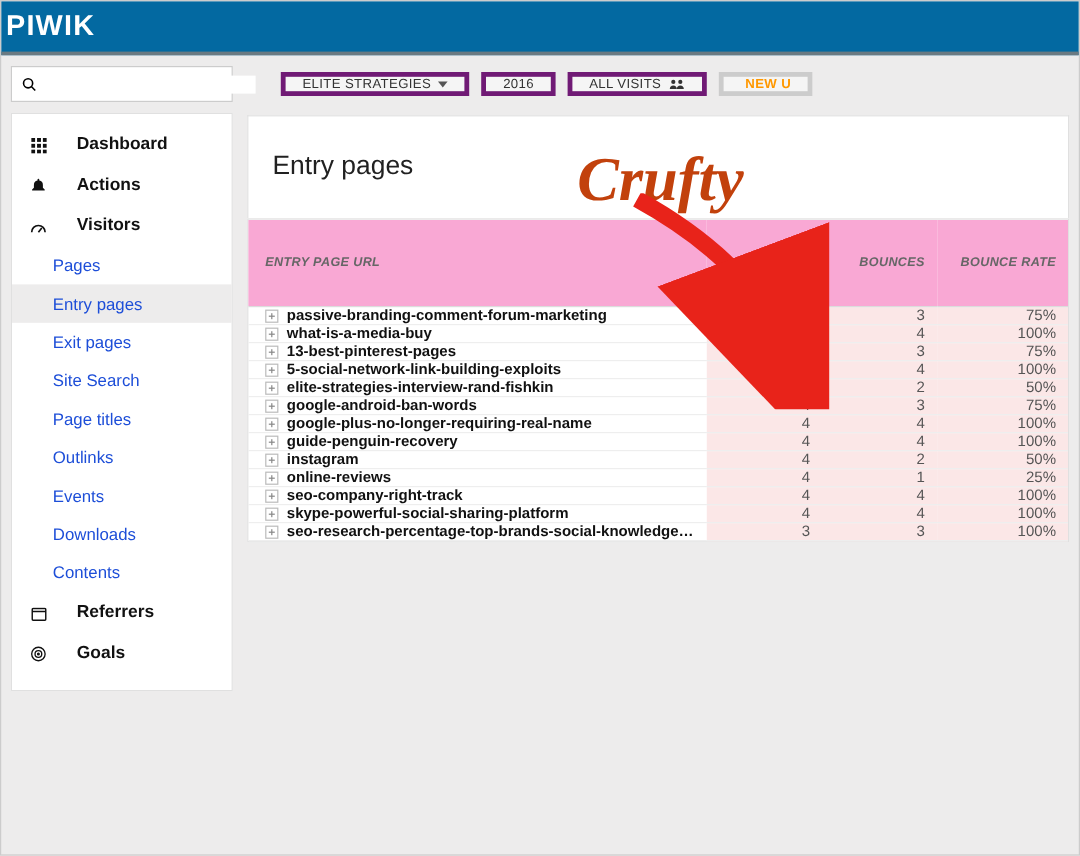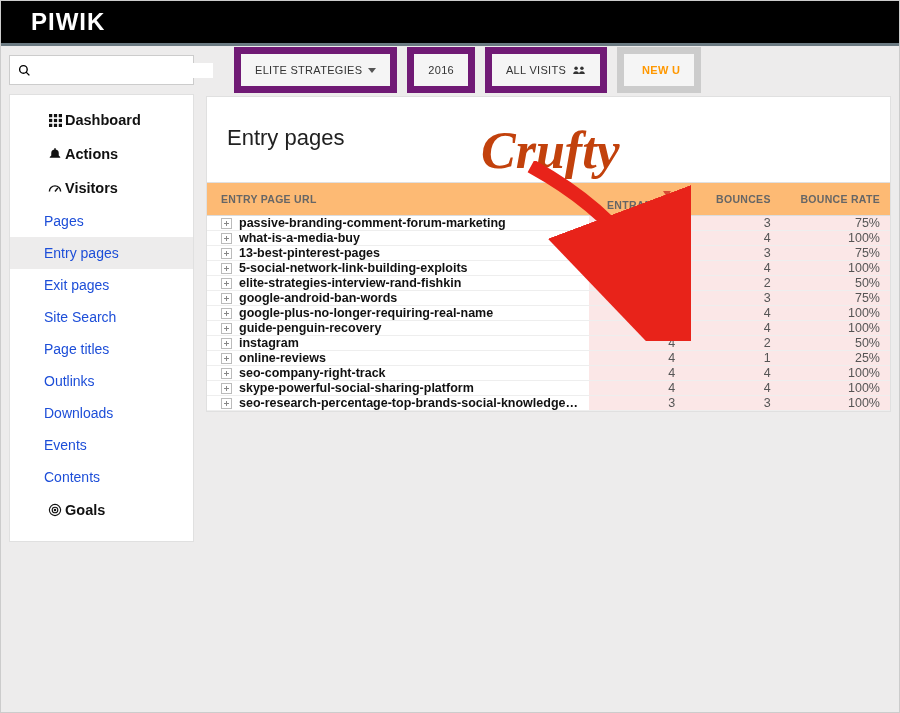--- a/index.html
+++ b/index.html
@@ -10,25 +10,25 @@
     background: #edecec;
     width: 900px;
     height: 713px;
     overflow: hidden;
     border: 1px solid #ccc;
     position: relative;
   }
   
   .topbar {
     height: 45px;
-    background: #000000;
+    background: #0369a1;
     border-bottom: 3px solid #6b7a82;
     display: flex;
     align-items: center;
-    padding: 0 30px;
+    padding: 0 4px;
   }
   .logo {
     color: #fff;
     font-weight: 900;
     font-size: 24px;
     letter-spacing: 1px;
     font-family: "Arial Black", Arial, sans-serif;
   }
   
   .toolbar {
@@ -50,23 +50,23 @@
   .searchbox svg { flex-shrink: 0; }
   .searchbox input {
     border: none;
     outline: none;
     flex: 1;
     font-size: 13px;
     margin-left: 6px;
   }
   .spacer { flex: 0 0 20px; }
   .selbtn {
-    height: 46px;
+    height: 20px;
     background: #f5f5f5;
-    border: 7px solid #701a75;
+    border: 4px solid #701a75;
     padding: 0 14px;
     display: flex;
     align-items: center;
     gap: 6px;
     cursor: pointer;
     font-size: 11px;
     color: #333;
     letter-spacing: 0.3px;
   }
   .selbtn.orange { color: #ff9800; font-weight: bold; border-color: #ccc; padding-left: 18px; }
@@ -85,28 +85,27 @@
   }
   .sidebar {
     width: 185px;
     background: #fff;
     border: 1px solid #e0e0e0;
     padding: 8px 0 14px 0;
   }
   .sidebar ul { list-style: none; }
   .side-top {
     display: flex;
-    align-items: center;
-    gap: 2px;
+    align-items: flex-end;
+    gap: 24px;
     padding: 9px 14px;
     font-weight: bold;
     font-size: 14.5px;
     cursor: pointer;
     color: #111;
-    margin-left: 23px;
   }
   .side-top .ic { width: 16px; display: flex; justify-content: center; color:#333; }
   .side-sub {
     padding: 8px 14px 8px 34px;
     font-size: 14px;
     color: #1d4ed8;
     cursor: pointer;
   }
   .side-sub.active { background: #edecec; }
   
@@ -126,29 +125,30 @@
   .table-wrap {
     background: #fff;
     border: 1px solid #e0e0e0;
   }
   table {
     width: 100%;
     border-collapse: collapse;
     table-layout: fixed;
   }
   thead th {
-    background: #fdba74;
+    background: #f9a8d4;
     font-size: 10.5px;
     letter-spacing: 0.3px;
     color: #666;
     font-weight: bold;
     text-align: right;
-    padding: 4px 10px;
+    padding: 24px 10px;
     border-bottom: 1px solid #dcdcdc;
     position: relative;
+    font-style: italic;
   }
   thead th:first-child { text-align: left; padding-left: 14px; }
   thead th .sort {
     width: 0; height: 0;
     border-left: 4px solid transparent;
     border-right: 4px solid transparent;
     border-top: 6px solid #d64b35;
     display: inline-block;
     margin-right: 4px;
     vertical-align: middle;
@@ -282,25 +282,34 @@
         <span>Visitors</span>
       </li>
     </ul>
     <ul id="actions-sub">
         <li class="side-sub"><span>Pages</span></li>
         <li class="side-sub active"><span>Entry pages</span></li>
         <li class="side-sub"><span>Exit pages</span></li>
         <li class="side-sub"><span>Site Search</span></li>
         <li class="side-sub"><span>Page titles</span></li>
         <li class="side-sub"><span>Outlinks</span></li>
+        <li class="side-sub"><span>Events</span></li>
         <li class="side-sub"><span>Downloads</span></li>
-        <li class="side-sub"><span>Events</span></li>
         <li class="side-sub"><span>Contents</span></li>
       </ul>
     <ul>
+      <li class="side-top">
+        <span class="ic">
+          <svg width="13" height="12" viewBox="0 0 16 14" fill="none" stroke="#111" stroke-width="1.6">
+              <rect x="1" y="1" width="14" height="12" rx="1"></rect>
+              <line x1="1" y1="4" x2="15" y2="4"></line>
+            </svg>
+        </span>
+        <span>Referrers</span>
+      </li>
       <li class="side-top">
         <span class="ic">
           <svg width="14" height="14" viewBox="0 0 20 20" fill="none" stroke="#111" stroke-width="1.6">
               <circle cx="10" cy="10" r="8"></circle>
               <circle cx="10" cy="10" r="4"></circle>
               <circle cx="10" cy="10" r="1" fill="#111"></circle>
             </svg>
         </span>
         <span>Goals</span>
       </li>

